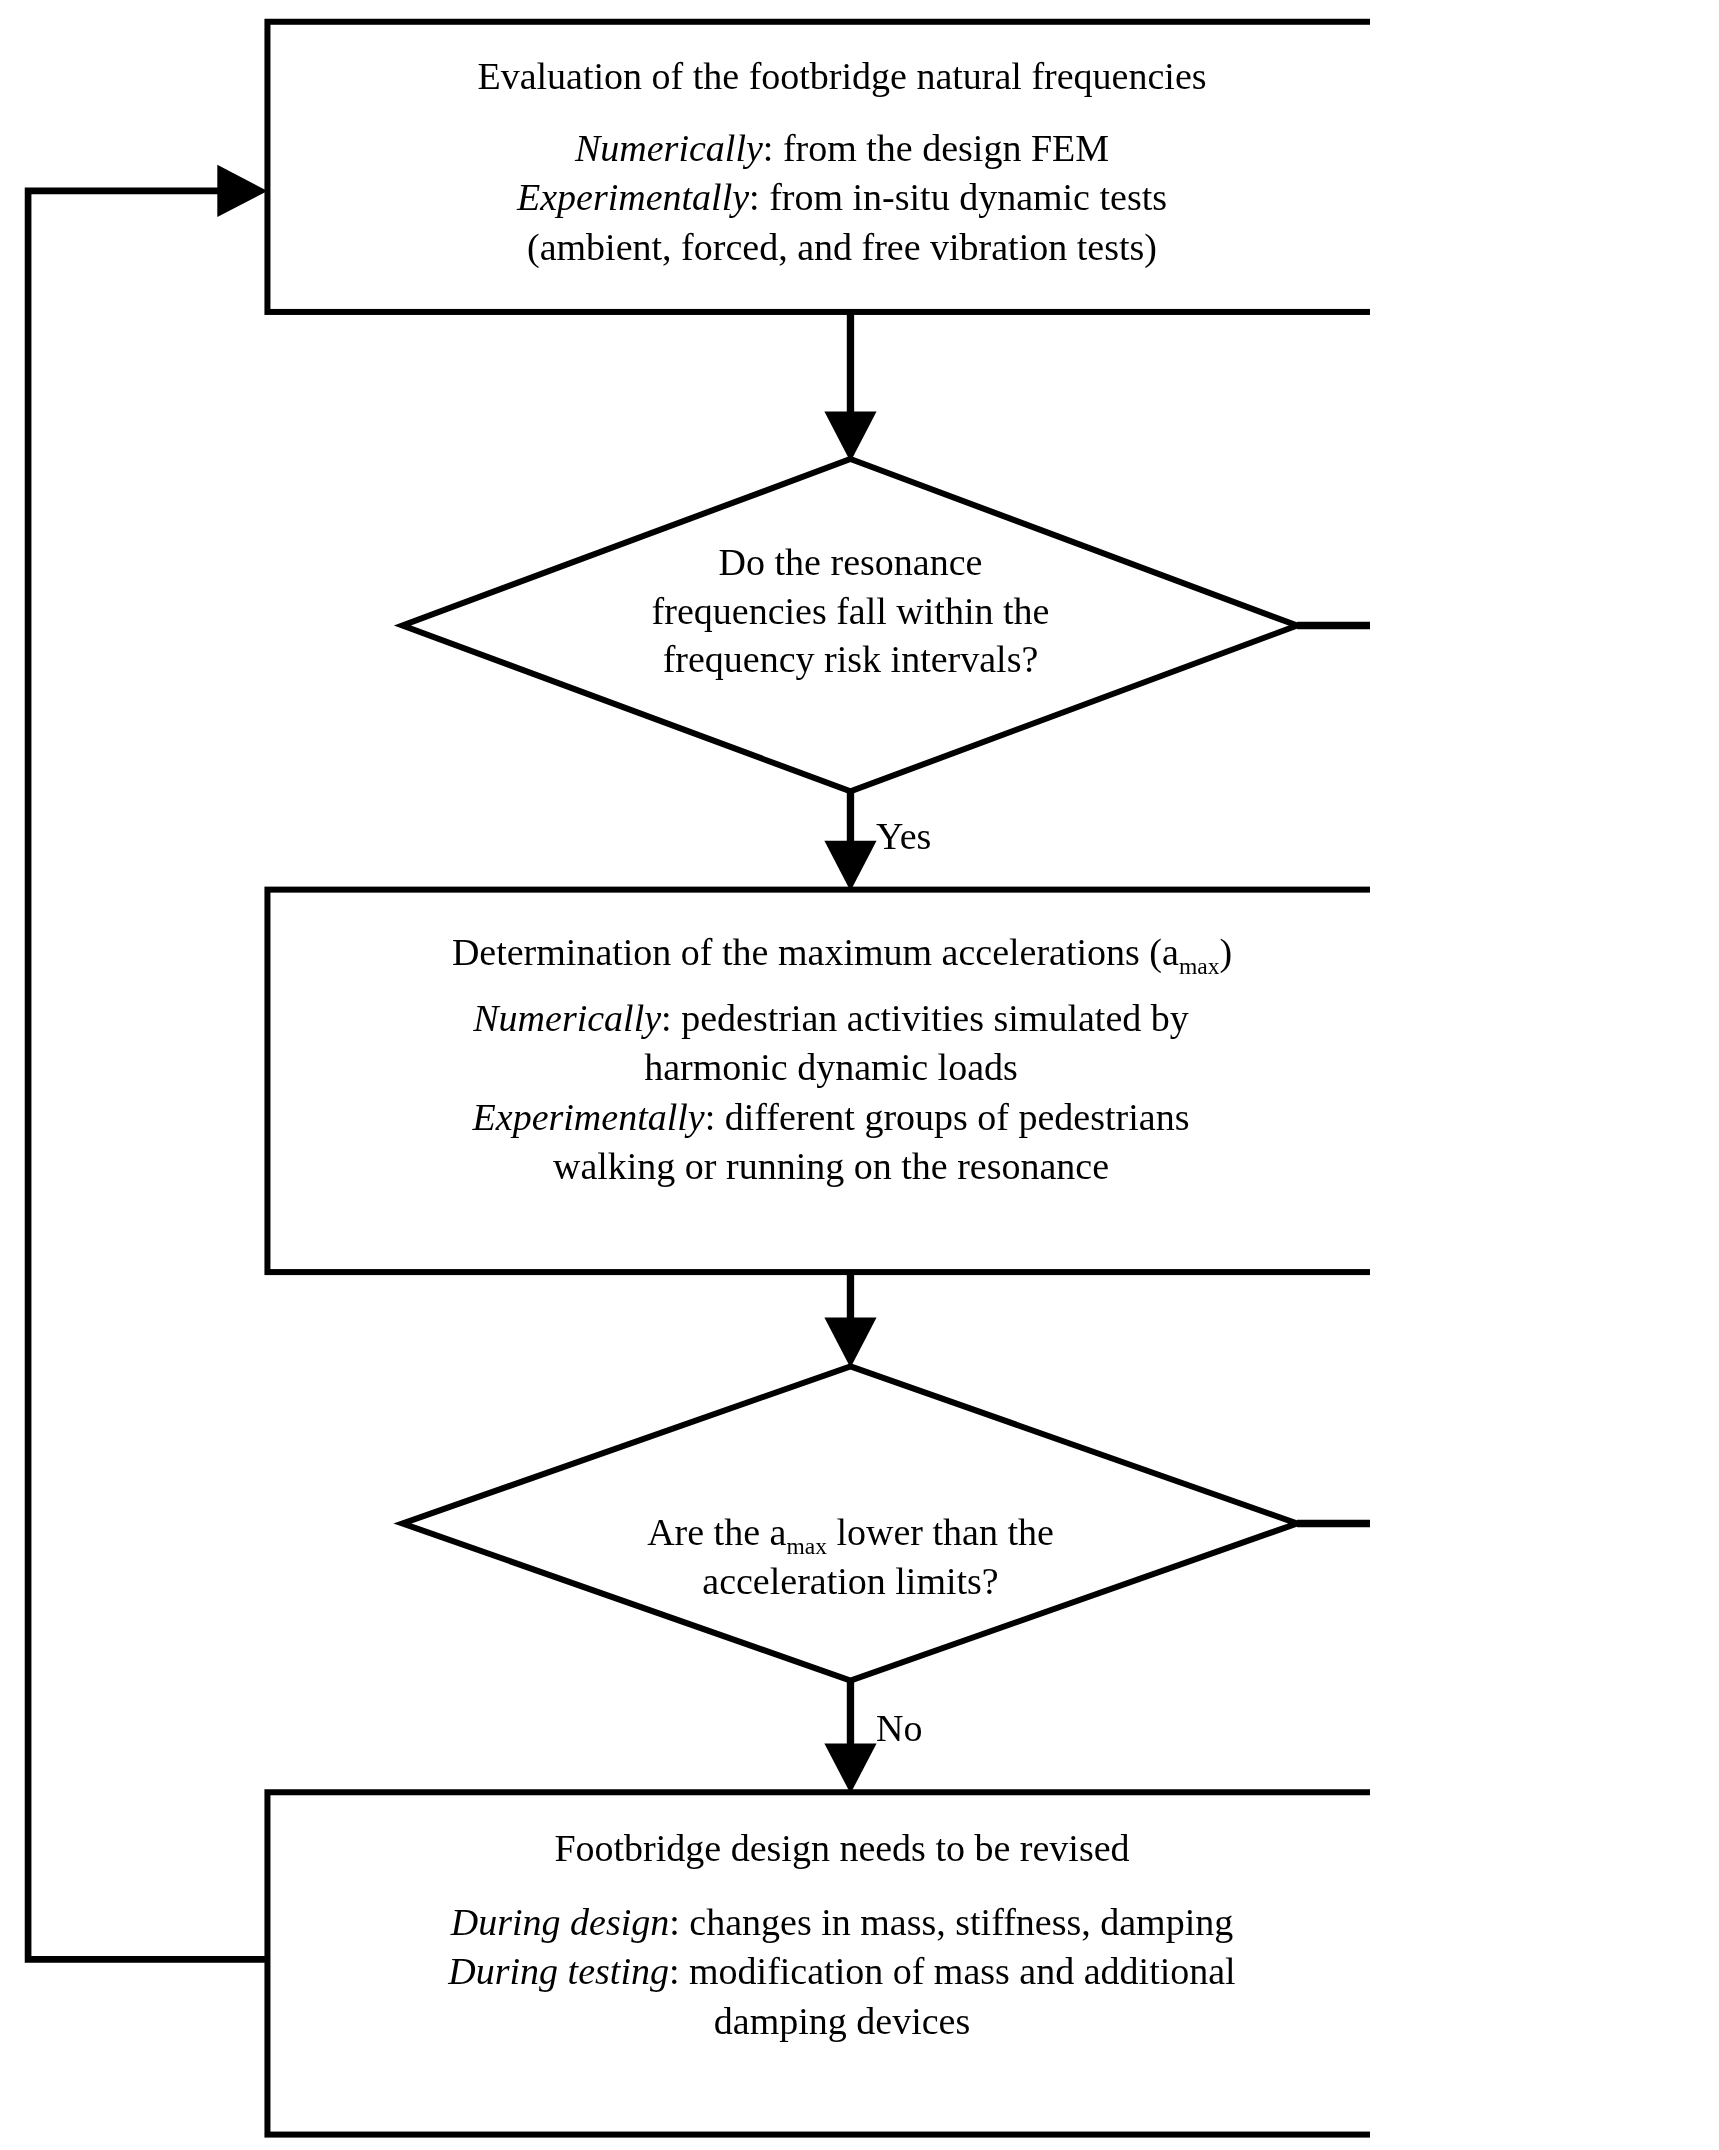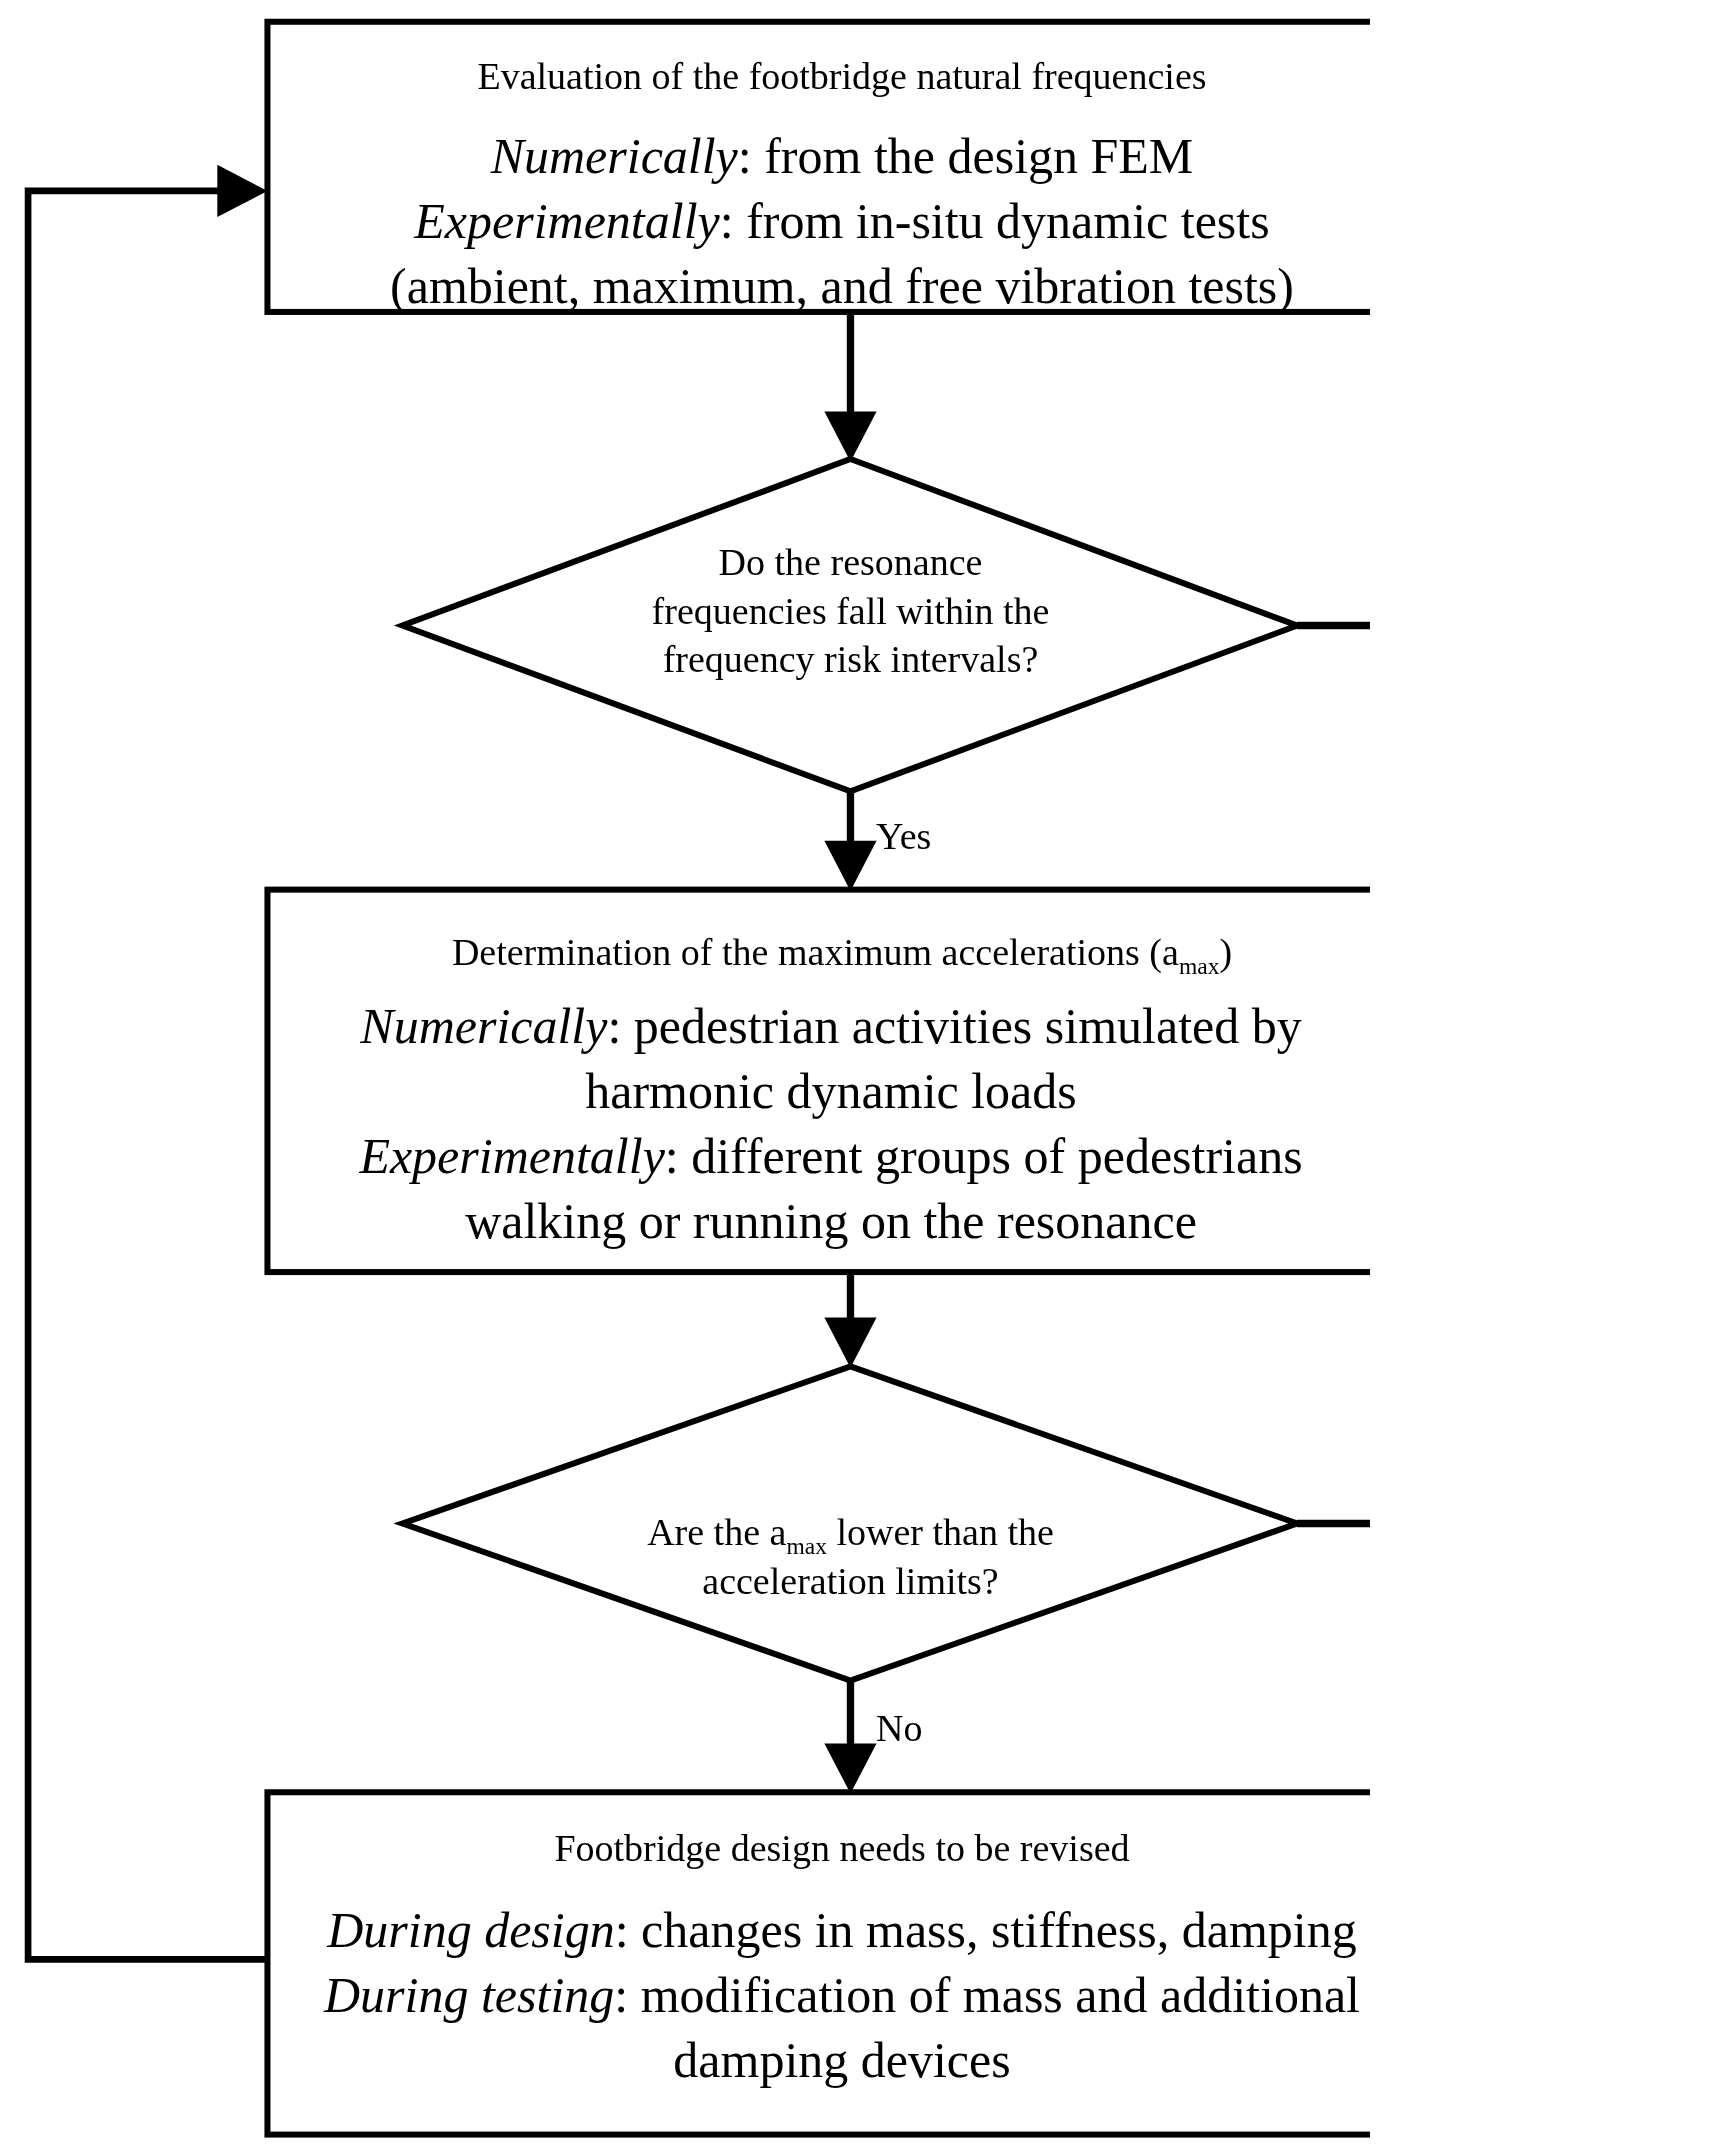--- a/index.html
+++ b/index.html
@@ -51,21 +51,21 @@
     color: #000000;
     text-align: center;
     line-height: 1.30;
     white-space: nowrap;
     font-weight: 400;
   }
   .box-title {
     font-size: 38px;
   }
   .box-body {
-    font-size: 50px;
+    font-size: 38px;
   }
   .box-body .em {
     font-style: italic;
   }
   .diamond-text {
     font-size: 38px;
     line-height: 1.28;
   }
   .edge-label {
     font-size: 38px;
@@ -123,21 +123,21 @@
     <polyline class="conn loop" points="400,2930 42,2930 42,285 345,285"></polyline>
     <polygon class="arrowhead" points="400,285 325,324 325,246"></polygon>
 
   </svg>
 
   <div class="txt box-title" style="left:267px; top:52px; width:1150px;">Evaluation of the footbridge natural frequencies</div>
 
   <div class="txt box-body lines" style="left:267px; top:124px; width:1150px;">
     <div><span class="em">Numerically</span><span>: from the design FEM</span></div>
     <div><span class="em">Experimentally</span><span>: from in-situ dynamic tests</span></div>
-    <div><span>(ambient, maximum, and free vibration tests)</span></div>
+    <div><span>(ambient, forced, and free vibration tests)</span></div>
   </div>
 
   <div class="txt diamond-text lines" style="left:403px; top:538px; width:895px;">
     <div>Do the resonance</div>
     <div>frequencies fall within the</div>
     <div>frequency risk intervals?</div>
   </div>
 
   <div class="txt edge-label" style="left:1351px; top:567px; width:127px;">No</div>
 

